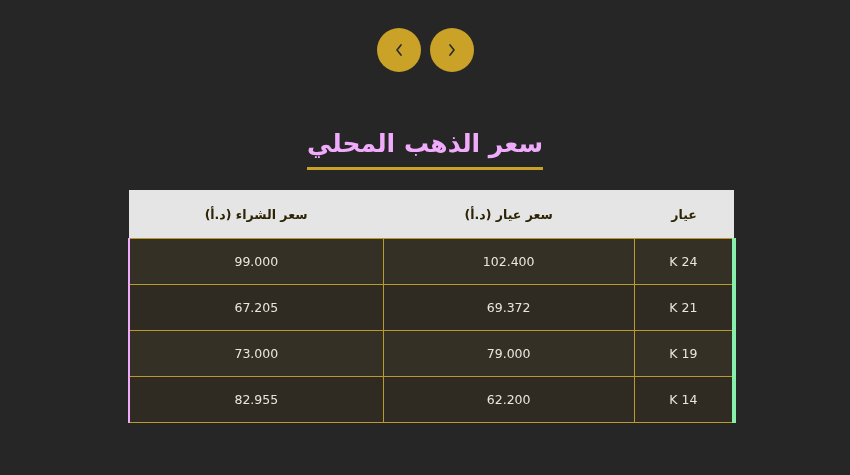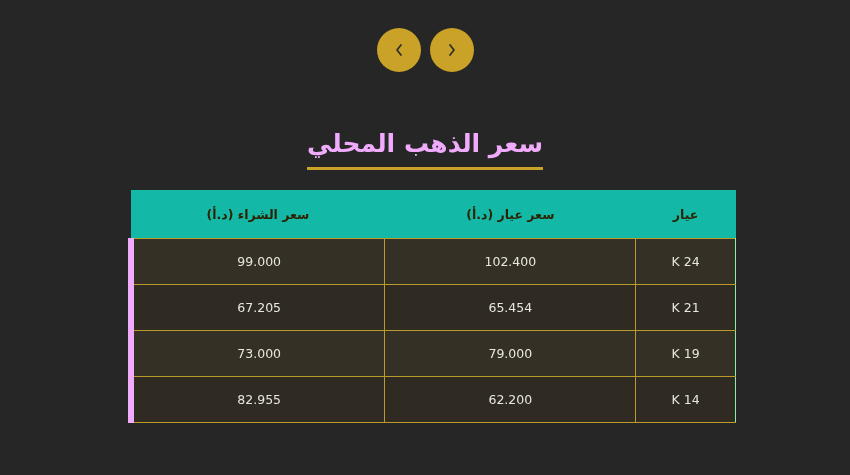--- a/index.html
+++ b/index.html
@@ -74,43 +74,43 @@
     left: 128px;
     width: 608px;
   }
   table.gold-table {
     border-collapse: collapse;
     width: 100%;
     table-layout: fixed;
     direction: rtl;
   }
   table.gold-table thead th {
-    background: #14b8a6;
+    background: #e5e5e5;
     color: #2d2405;
     font-size: 12.5px;
     font-weight: bold;
     height: 48px;
     text-align: center;
     border: none;
     padding: 0;
     direction: rtl;
   }
   table.gold-table tbody td {
     height: 45px;
     text-align: center;
     font-size: 12.5px;
     color: #e8e6e0;
     border: 1px solid #bb9a2c;
     padding: 0;
     background: #332f26;
   }
   table.gold-table tbody tr:nth-child(odd) td { background: #353025; }
   table.gold-table tbody tr:nth-child(even) td { background: #2f2b22; }
-  table.gold-table tbody tr td:first-child { border-right: 1px solid #86efac; }
-  table.gold-table tbody tr td:last-child { border-left: 6px solid #f0abfc; }
+  table.gold-table tbody tr td:first-child { border-right: 4px solid #86efac; }
+  table.gold-table tbody tr td:last-child { border-left: 2px solid #f0abfc; }
 
   .col-karat { width: 16.5%; }
   .col-sell  { width: 41.5%; }
   .col-buy   { width: 42%; }
 </style>
 </head>
 <body>
 
 <div class="page">
 
@@ -150,21 +150,21 @@
         </tr>
       </thead>
       <tbody>
         <tr>
           <td>24 K</td>
           <td>102.400</td>
           <td>99.000</td>
         </tr>
         <tr>
           <td>21 K</td>
-          <td>65.454</td>
+          <td>69.372</td>
           <td>67.205</td>
         </tr>
         <tr>
           <td>19 K</td>
           <td>79.000</td>
           <td>73.000</td>
         </tr>
         <tr>
           <td>14 K</td>
           <td>62.200</td>

